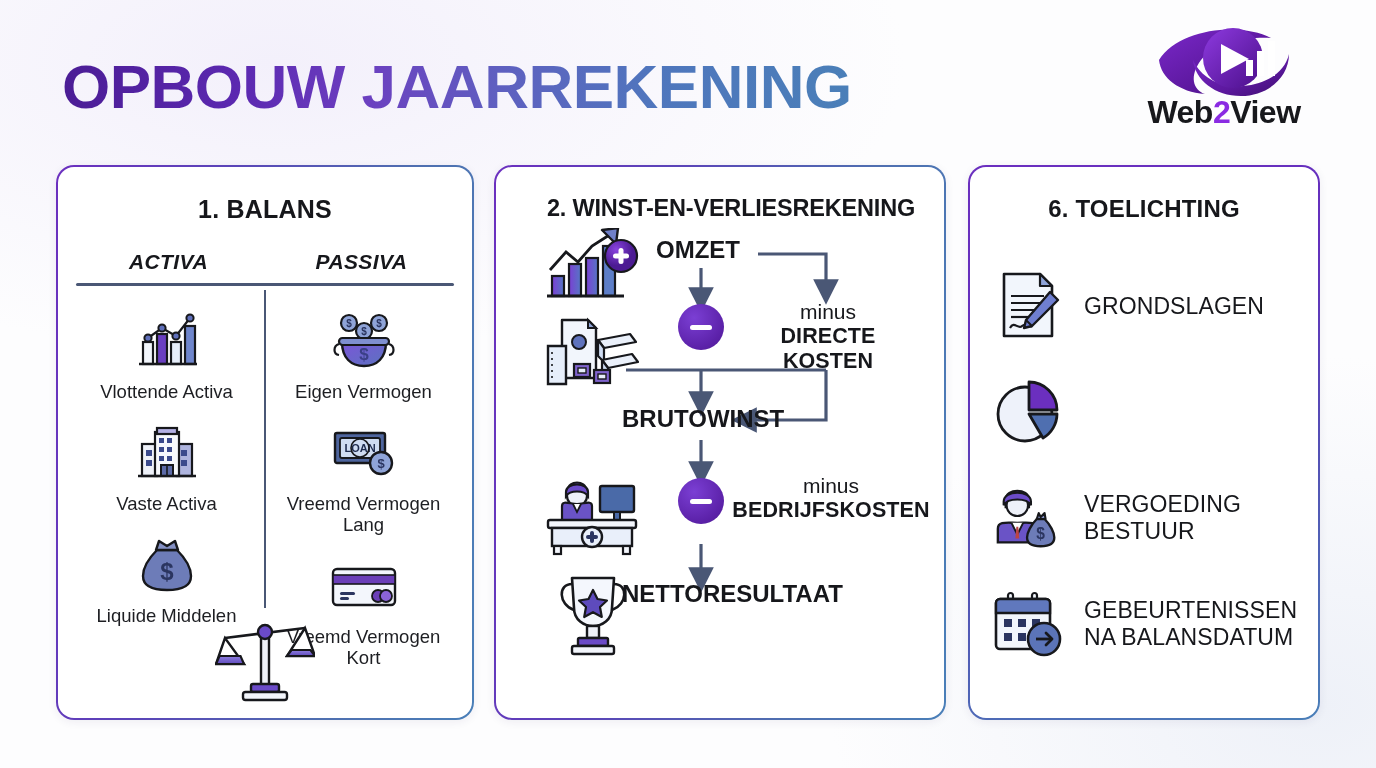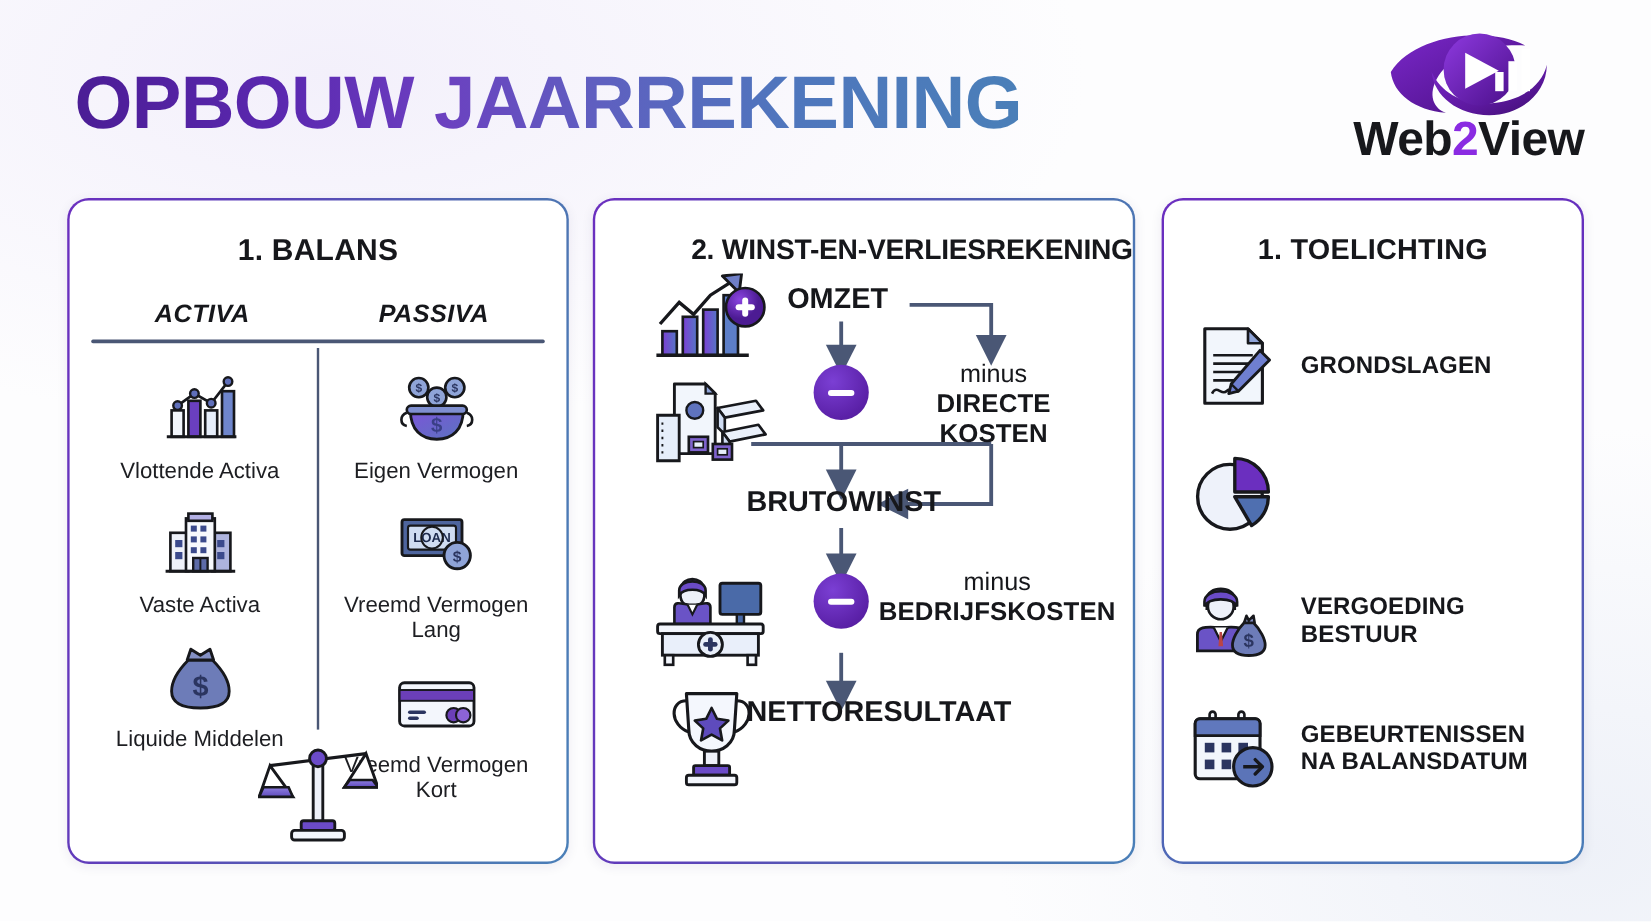--- a/index.html
+++ b/index.html
@@ -25,21 +25,21 @@
     line-height: 1;
     background: linear-gradient(90deg, #4b1d95 0%, #5b28b0 22%, #6c3fc0 38%, #5f5fc0 55%, #4f76bd 75%, #4a7fb8 100%);
     -webkit-background-clip: text; background-clip: text;
     -webkit-text-fill-color: transparent; color: transparent;
     white-space: nowrap;
   }
 
   #logo { position: absolute; right: 52px; top: 20px; width: 200px; text-align: center; }
   #logo .mark { width: 150px; height: 78px; margin: 0 auto; display: block; }
   #logo .wordmark {
-    font-size: 40px; font-weight: 700; color: #17181c; letter-spacing: -0.5px;
+    font-size: 32px; font-weight: 700; color: #17181c; letter-spacing: -0.5px;
     margin-top: -4px;
   }
   #logo .wordmark .two { color: #8a2be2; }
 
   
   .card {
     position: absolute; top: 165px; height: 555px;
     background: #ffffff;
     border-radius: 18px;
     padding: 2px;
@@ -107,21 +107,21 @@
   }
   .circ .bar { width: 22px; height: 5px; background: #fff; border-radius: 3px; }
 
   
   .toel-list { padding: 30px 0 0 0; }
   .toel-row {
     display: flex; align-items: center; gap: 18px; padding: 0 22px; height: 106px;
   }
   .toel-row .ic { width: 74px; flex: none; display: flex; align-items: center; justify-content: center; }
   .toel-row .lbl {
-    font-size: 20px; font-weight: 700; color: #16171b; line-height: 1.16;
+    font-size: 23px; font-weight: 400; color: #16171b; line-height: 1.16;
     letter-spacing: 0.1px;
   }
   svg { display: block; }
 </style>
 </head>
 <body>
 
 <div id="page">
 
   <div id="title">OPBOUW JAARREKENING</div>
@@ -297,21 +297,21 @@
           <path d="M76.5 34 L95.5 34 L100 40 L72 40 Z" fill="url(#panG)" stroke="#17181c" stroke-width="2.2"></path>
           <rect x="36" y="68" width="28" height="8" rx="2" fill="#6b4bc8" stroke="#17181c" stroke-width="2.4"></rect>
           <rect x="28" y="76" width="44" height="8" rx="2.5" fill="#f3f6fc" stroke="#17181c" stroke-width="2.4"></rect>
         </svg>
       </div>
     </div>
   </div>
 
   <div class="card" id="card2">
     <div class="inner">
-      <div class="card-title" style="text-align:right; padding-left:22px;">2. WINST-EN-VERLIESREKENING</div>
+      <div class="card-title" style="text-align:center; padding-left:22px;">2. WINST-EN-VERLIESREKENING</div>
 
       <div class="pnl">
 
         <svg width="452" height="420" viewBox="0 0 452 420" style="position:absolute;left:0;top:0;">
           <defs>
             <marker id="ah" markerWidth="9" markerHeight="9" refX="4.5" refY="4.5" orient="auto">
               <path d="M0.5,0.5 L8.5,4.5 L0.5,8.5 Z" fill="#4a5775"></path>
             </marker>
           </defs>
           <g stroke="#4a5775" stroke-width="3.2" fill="none" marker-end="url(#ah)">
@@ -430,21 +430,21 @@
           <span class="bd">BEDRIJFSKOSTEN</span>
         </div>
 
         <div class="node" style="left:126px; top:358px; font-size:24px;">NETTORESULTAAT</div>
       </div>
     </div>
   </div>
 
   <div class="card" id="card3">
     <div class="inner">
-      <div class="card-title">1. TOELICHTING</div>
+      <div class="card-title">6. TOELICHTING</div>
 
       <div class="toel-list">
 
         <div class="toel-row">
           <div class="ic">
             <svg width="66" height="72" viewBox="0 0 66 72">
               <path d="M8 4 L44 4 L56 16 L56 66 L8 66 Z" fill="#f2f6fc" stroke="#17181c" stroke-width="2.6" stroke-linejoin="round"></path>
               <path d="M44 4 L44 16 L56 16 Z" fill="#8fa4d8" stroke="#17181c" stroke-width="2.2" stroke-linejoin="round"></path>
               <g stroke="#17181c" stroke-width="2.2">
                 <line x1="15" y1="26" x2="48" y2="26"></line>

